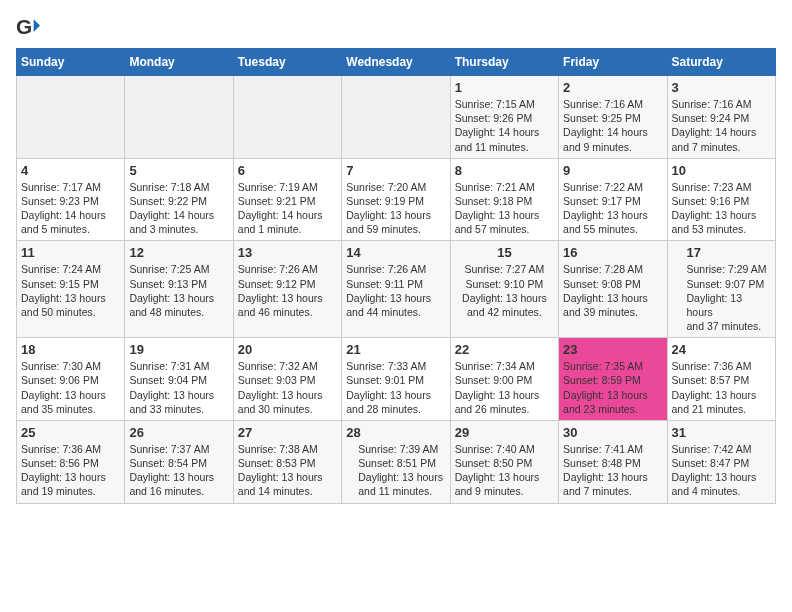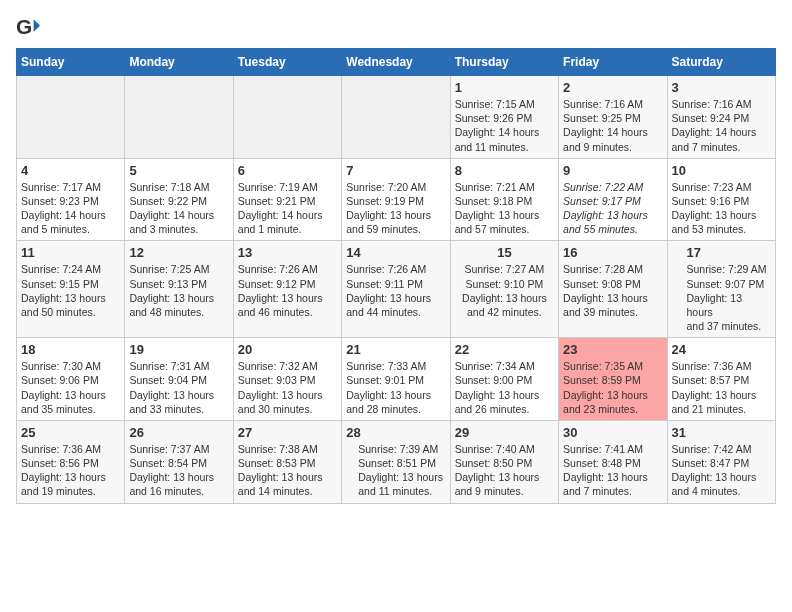--- a/index.html
+++ b/index.html
@@ -170,21 +170,21 @@
         </td>
         <td style="background-color: rgb(255, 255, 255);">
           <span class="day-number">8</span>
           <div class="day-info" style="white-space: pre-line;">Sunrise: 7:21 AM
 Sunset: 9:18 PM
 Daylight: 13 hours
 and 57 minutes.</div>
         </td>
         <td style="background-color: rgb(255, 255, 255);">
           <span class="day-number">9</span>
-          <div class="day-info" style="white-space: pre-line; font-style: italic;">Sunrise: 7:22 AM
+          <div class="day-info" style="white-space: pre-line;">Sunrise: 7:22 AM
 Sunset: 9:17 PM
 Daylight: 13 hours
 and 55 minutes.</div>
         </td>
         <td style="background-color: rgb(255, 255, 255);">
           <span class="day-number">10</span>
           <div class="day-info" style="white-space: pre-line;">Sunrise: 7:23 AM
 Sunset: 9:16 PM
 Daylight: 13 hours
 and 53 minutes.</div>
@@ -270,21 +270,21 @@
 Daylight: 13 hours
 and 28 minutes.</div>
         </td>
         <td style="background-color: rgb(255, 255, 255);">
           <span class="day-number">22</span>
           <div class="day-info" style="white-space: pre-line;">Sunrise: 7:34 AM
 Sunset: 9:00 PM
 Daylight: 13 hours
 and 26 minutes.</div>
         </td>
-        <td style="background-color: #fca5a5;">
+        <td style="background-color: #ec4899;">
           <span class="day-number">23</span>
           <div class="day-info" style="white-space: pre-line;">Sunrise: 7:35 AM
 Sunset: 8:59 PM
 Daylight: 13 hours
 and 23 minutes.</div>
         </td>
         <td style="background-color: rgb(255, 255, 255);">
           <span class="day-number">24</span>
           <div class="day-info" style="white-space: pre-line;">Sunrise: 7:36 AM
 Sunset: 8:57 PM

